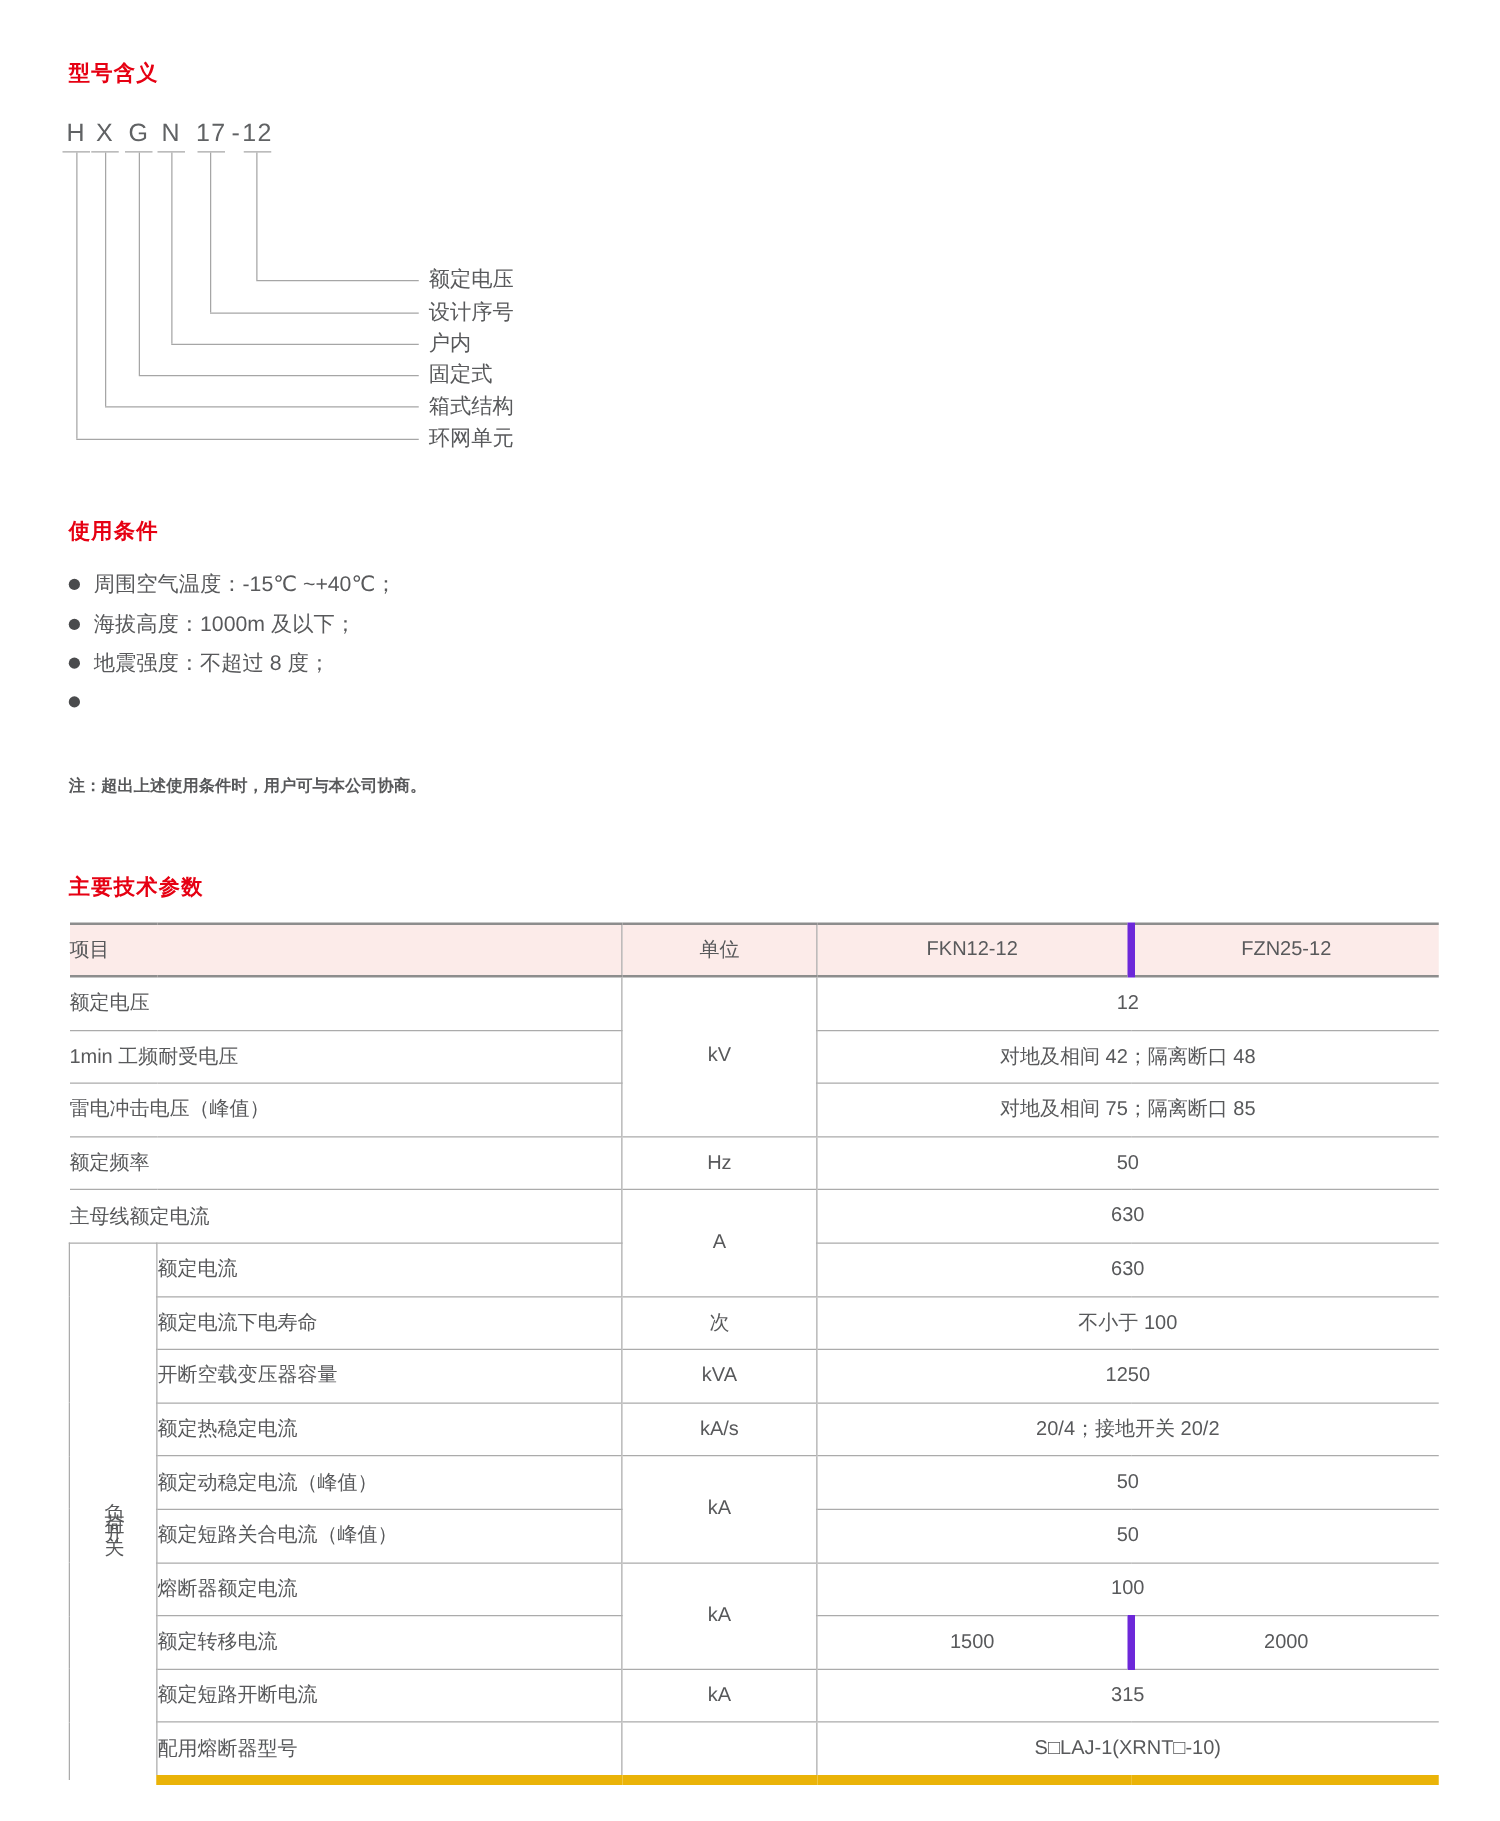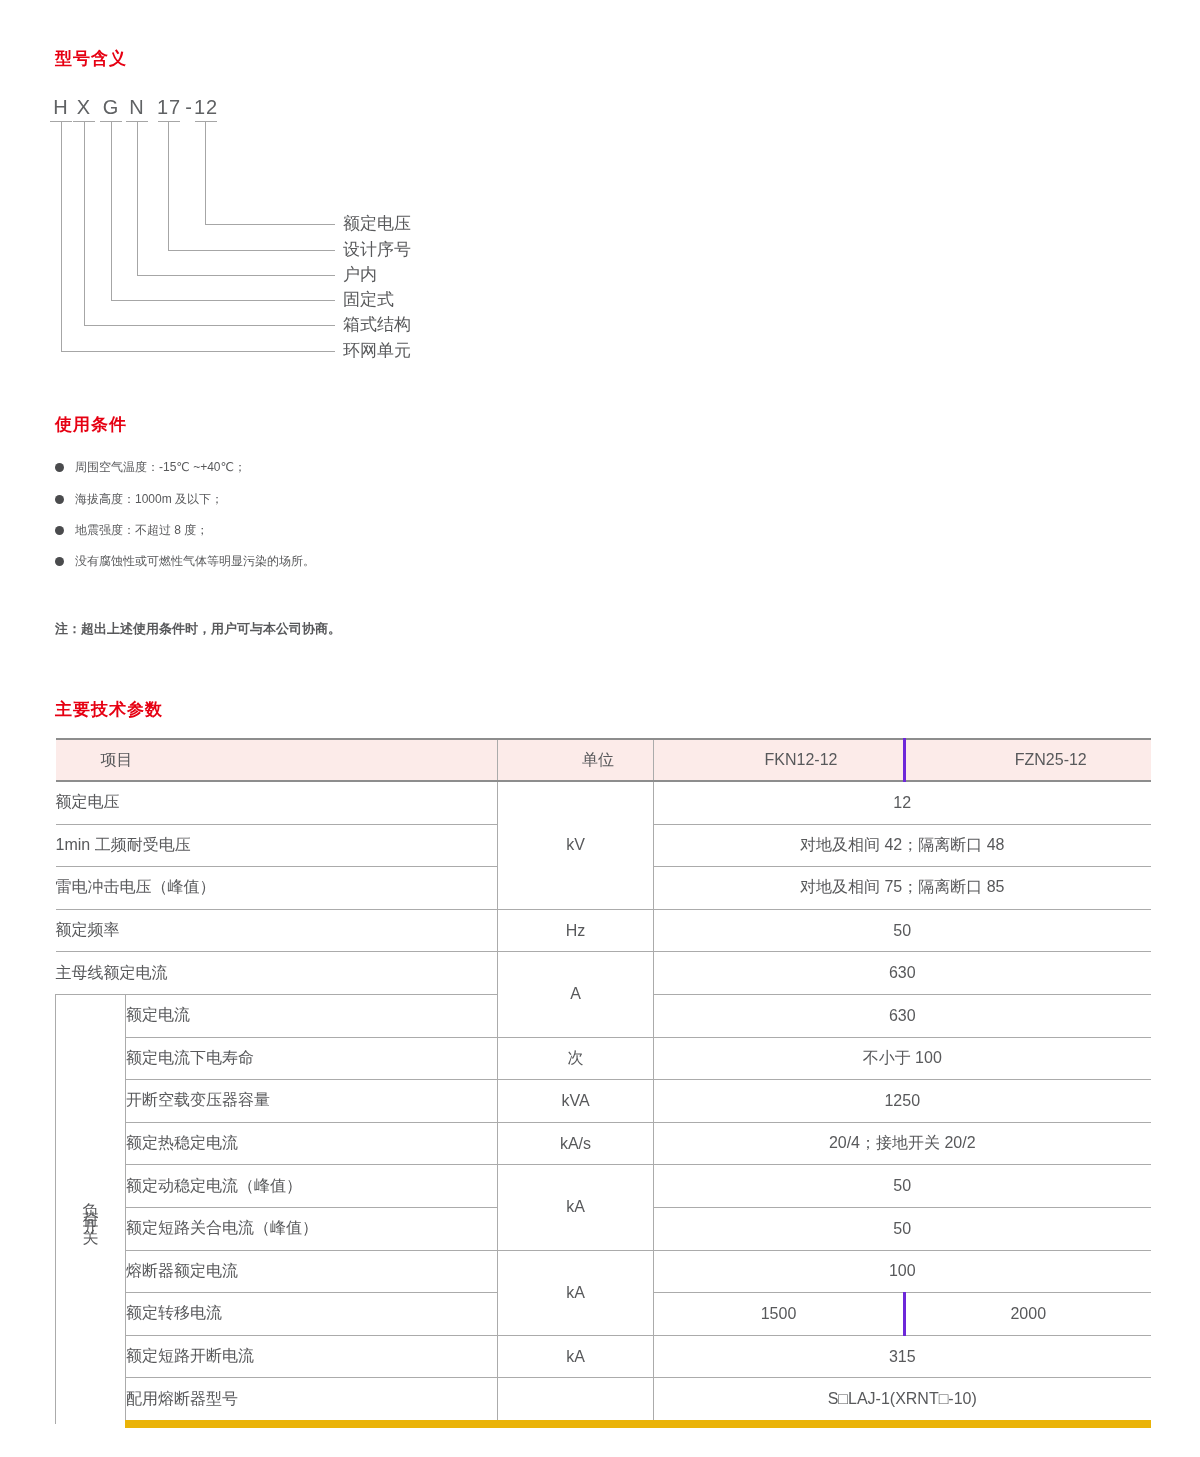--- a/index.html
+++ b/index.html
@@ -27,42 +27,42 @@
   .tick  { position:absolute; top:121px; width:22px; height:1px; background:#a6a6a6; }
   .vline { position:absolute; width:1px; top:122px; background:#a6a6a6; }
   .hline { position:absolute; height:1px; background:#a6a6a6; }
   .dlabel {
     position:absolute; left:343px; font-size:17px; color:#58595b;
     line-height:22px; white-space:nowrap;
   }
 
   
   .bullets { position:absolute; left:55px; top:452px; width:1110px; }
-  .bullet  { display:flex; align-items:center; height:31.4px; font-size:12px; white-space:nowrap; }
+  .bullet  { display:flex; align-items:center; height:31.4px; font-size:17px; white-space:nowrap; }
   .dot     { width:9px; height:9px; border-radius:50%; background:#4a4b4d; margin-right:11px; flex:0 0 auto; }
   .note    { position:absolute; left:55px; top:620px; font-size:13px; font-weight:700; color:#58595b; }
 
   
   .params { position:absolute; left:55px; top:738px; }
   table.tech {
     border-collapse:collapse; table-layout:fixed; width:1095px;
     font-size:16px; color:#58595b;
   }
   .tech th, .tech td { padding:0; font-weight:400; height:41.6px; border-top:1px solid #ababab; }
   .tech thead th {
     background:#fcebe9; height:40px;
-    border-top:2px solid #8d8d8d; border-bottom:2px solid #8d8d8d;padding-left:45px;
+    border-top:2px solid #8d8d8d; border-bottom:2px solid #8d8d8d;
   }
   .tech tbody tr:last-child td { border-bottom:8px solid #eab308; }
   .c    { text-align:center; }
   .item { text-align:left; padding-left:10px; }
   .subitem { text-align:left; padding-left:12px;font-family:Liberation Mono, monospace; }
   .unit { border-left:1px solid #ababab; border-right:1px solid #ababab; text-align:center; }
   .group { border-left:1px solid #ababab; border-right:1px solid #ababab; text-align:center; }
-  .split { border-left:3px solid #6d28d9; }
+  .split { border-left:6px solid #6d28d9; }
   .vtext {
     display:inline-block; writing-mode:vertical-lr; text-orientation:upright;
     letter-spacing:9px; font-size:16px; line-height:1;
   }
 </style>
 </head>
 <body>
 
 <div id="page">
 
@@ -116,21 +116,20 @@
     <div class="bullet">
       <span class="dot"></span>
       <span>海拔高度：1000m 及以下；</span>
     </div>
     <div class="bullet">
       <span class="dot"></span>
       <span>地震强度：不超过 8 度；</span>
     </div>
     <div class="bullet">
       <span class="dot"></span>
-      <span>没有腐蚀性或可燃性气体等明显污染的场所。</span>
     </div>
   </div>
   <div class="note">注：超出上述使用条件时，用户可与本公司协商。</div>
 
   <div class="sec-title" id="title-params">主要技术参数</div>
 
   <div class="params">
     <table class="tech">
       <colgroup>
         <col style="width:70px;">

